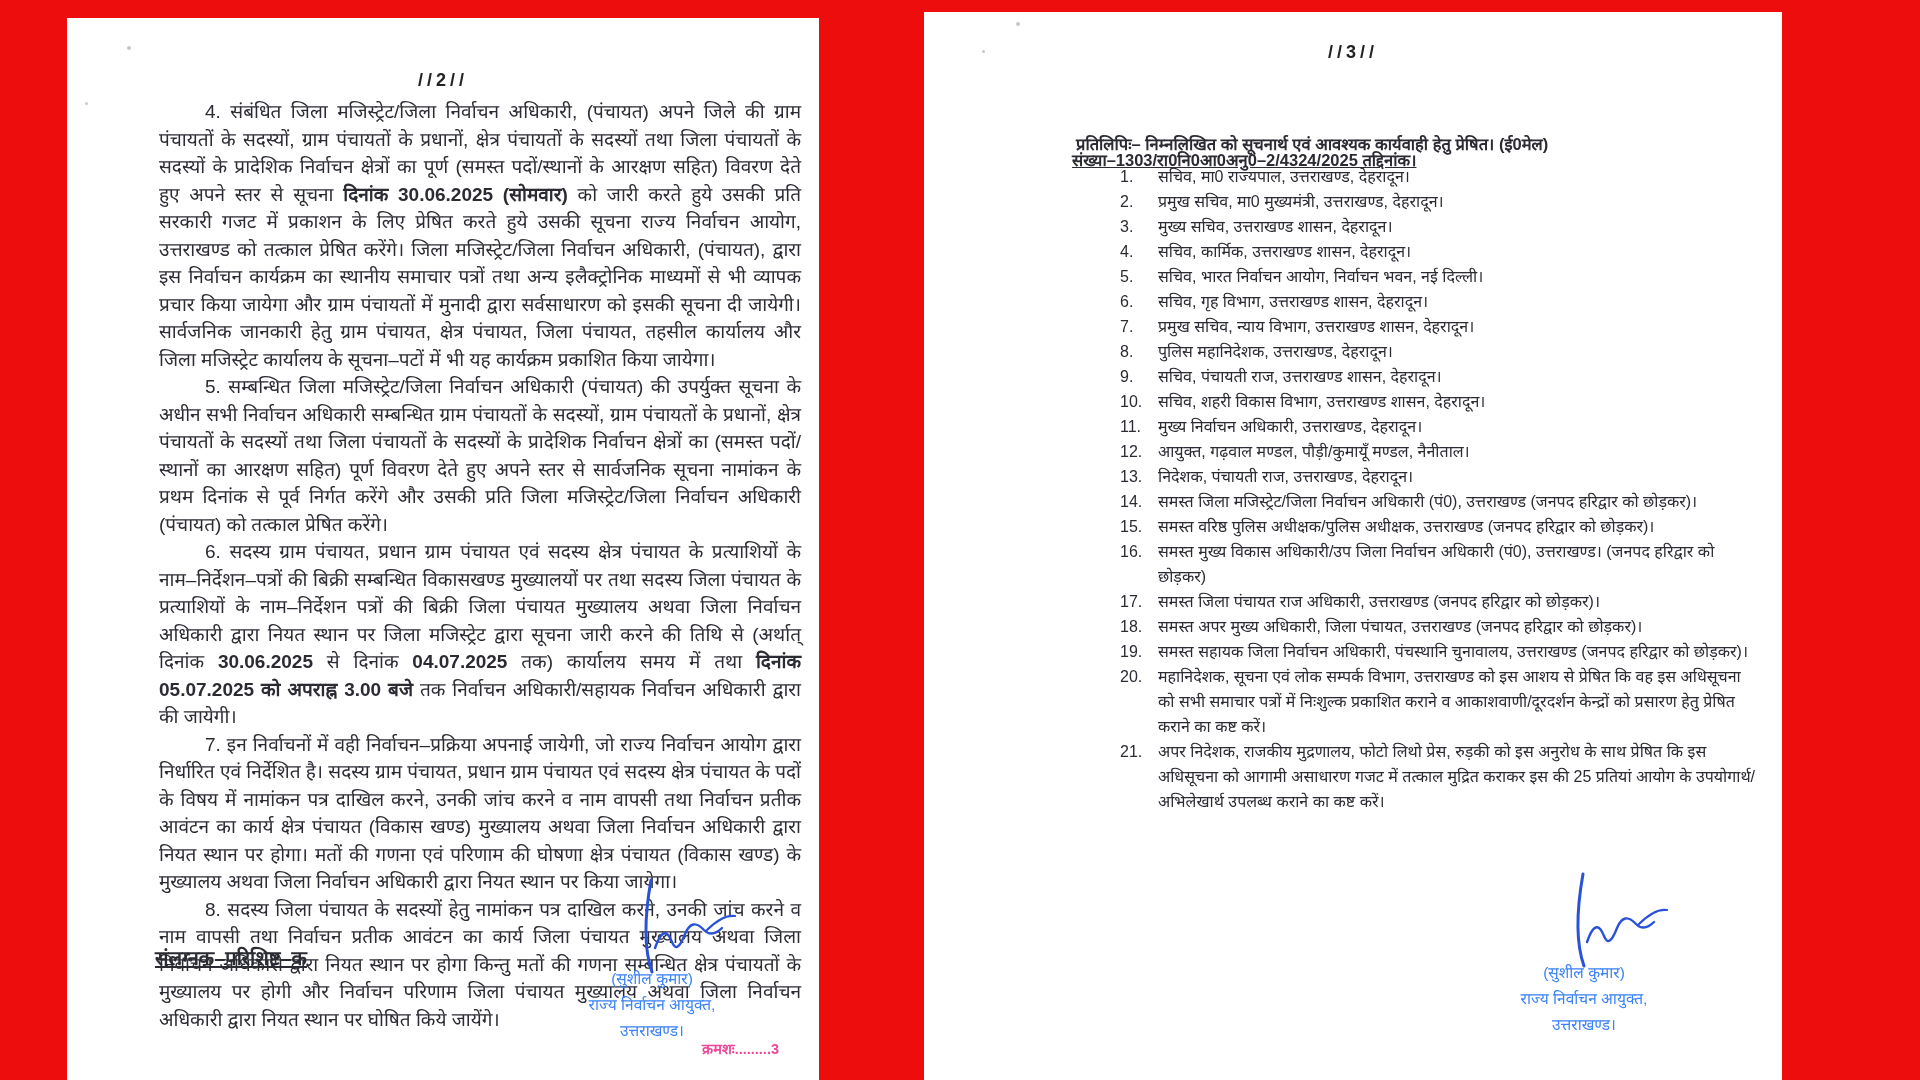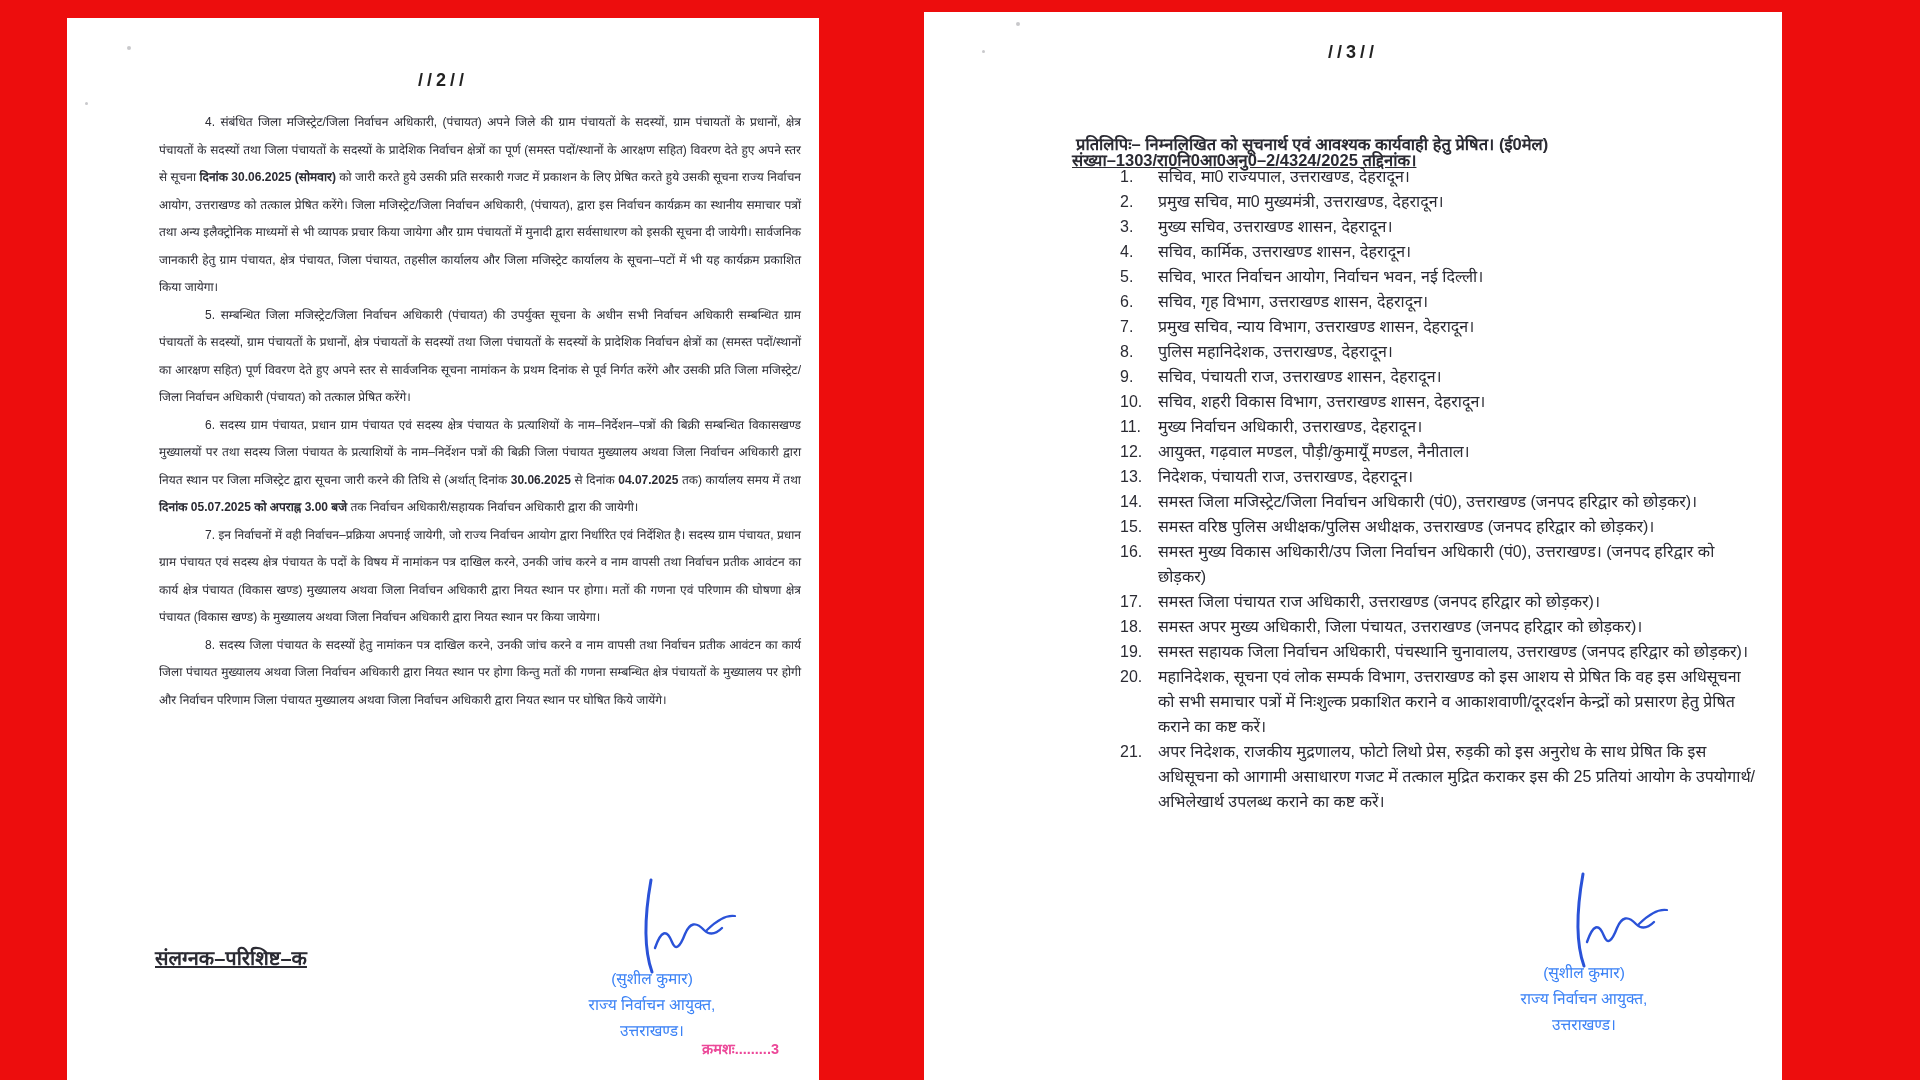--- a/index.html
+++ b/index.html
@@ -15,22 +15,22 @@
   .page-right{left:924px;top:12px;width:858px;height:1068px;}
 
   .pagenum{
     position:absolute;left:0;right:0;text-align:center;
     font-weight:bold;font-size:18px;letter-spacing:4px;color:#222;
   }
   .page-left .pagenum{top:52px;}
   .page-right .pagenum{top:30px;}
 
   .p2-body{
-    position:absolute;left:92px;right:18px;top:91px;
-    font-size:12px;line-height:27.5px;text-align:justify;
+    position:absolute;left:92px;right:18px;top:80px;
+    font-size:19px;line-height:27.5px;text-align:justify;
   }
   .p2-body .para{text-indent:46px;}
   .b{font-weight:bold;}
 
   .attach{
     position:absolute;left:88px;top:926px;
     font-weight:bold;font-size:20px;text-decoration:underline;
   }
   .continuation{
     position:absolute;right:40px;bottom:22px;

